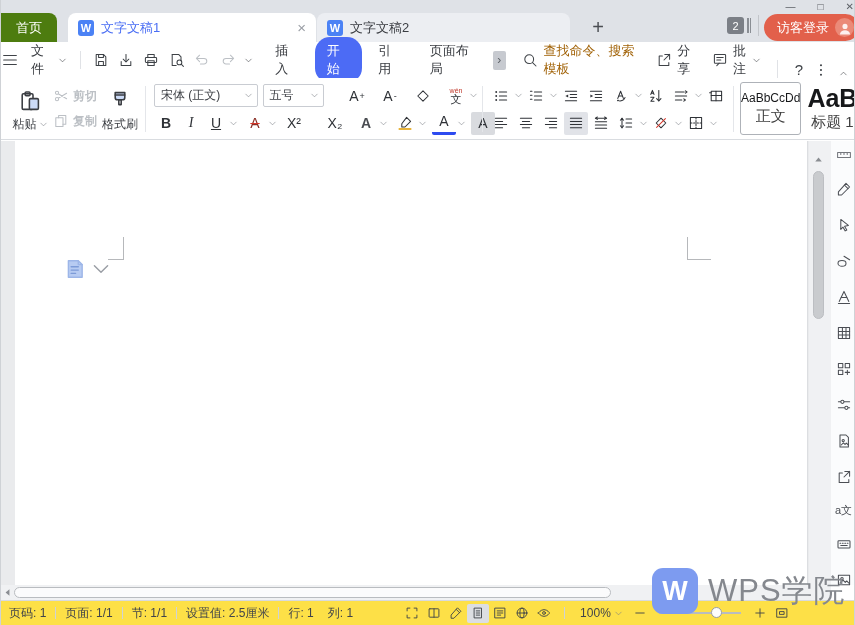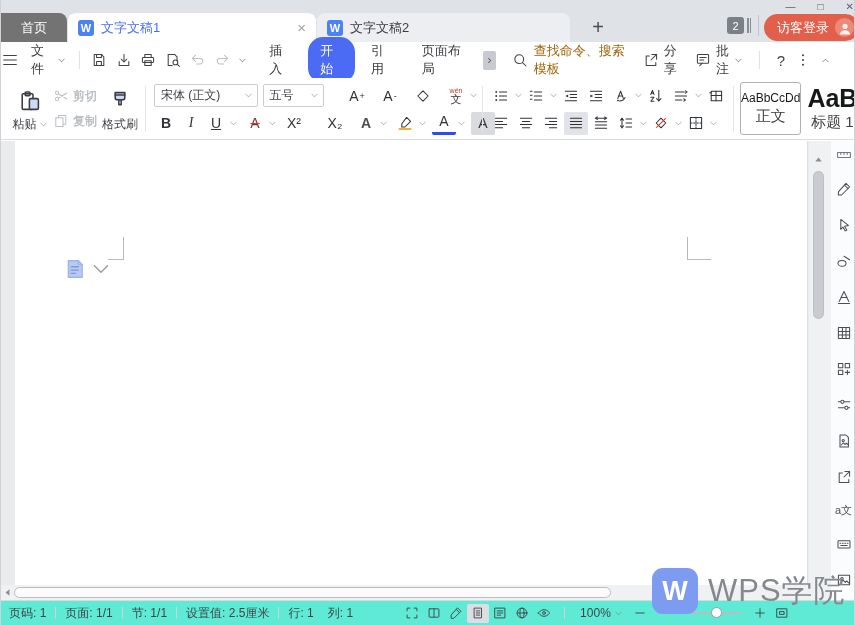--- a/index.html
+++ b/index.html
@@ -14,21 +14,21 @@
   .ic24 svg { width:24px; height:24px; }
   .chev { color:#7a7e85; } .chev svg { width:9px; height:9px; }
 
   
   .tabbar { position:absolute; left:0; top:0; width:855px; height:42px; background:#dfe2e7; }
   .winctl { position:absolute; top:0; right:2px; height:13px; display:flex; gap:22px;
     color:#5d6167; font-size:10px; line-height:13px; }
   .winctl span { cursor:default; }
   .tab { position:absolute; top:13px; height:29px; display:flex; align-items:center;
     border-radius:8px 8px 0 0; font-size:13px; }
-  .tab-home { left:0; width:66px; justify-content:center; background:#737373; color:#fff;
+  .tab-home { left:0; width:56px; justify-content:center; background:#4d7c0f; color:#fff;
     border-radius:0 8px 0 0; }
   .tab-doc1 { left:67px; width:248px; background:#fff; color:#4a6ef4; padding:0 10px; }
   .tab-doc2 { left:316px; width:253px; background:#eceef2; color:#3a3d42; padding:0 10px; }
   .wbadge { width:16px; height:16px; border-radius:3px; background:#4b82f5; color:#fff;
     font-size:11px; font-weight:bold; display:flex; align-items:center; justify-content:center;
     margin-right:7px; flex:0 0 auto; }
   .tab-close { margin-left:auto; color:#9a9ea5; font-size:15px; }
   .newtab { position:absolute; left:583px; top:13px; width:28px; height:29px; font-size:20px;
     color:#4a4d52; display:flex; align-items:center; justify-content:center; }
   .winbadge { position:absolute; left:726px; top:17px; width:17px; height:17px; background:#7b7f86;
@@ -47,21 +47,21 @@
   .menubar .icon { color:#3e4247; }
   .mb-file { display:flex; align-items:center; gap:5px; padding:0 6px 0 12px; }
   .vdiv { width:1px; height:18px; background:#e0e2e6; margin:0 7px; }
   .qbtn { width:28px; height:26px; }
   .gray { color:#bcc0c5 !important;font-weight:bold; }
   .rtab { padding:5px 12px; border-radius:15px; margin:0 2px; }
   .rtab.active { background:#4c6bf5; color:#fff; }
   .overflow-btn { width:14px; height:19px; background:#c7cad0; color:#5d6167; border-radius:2px;
     font-size:12px; display:flex; align-items:center; justify-content:center; margin-left:2px; }
   .searchbox { display:flex; align-items:center; gap:6px; margin-left:16px; color:#a16207; }
-  .mb-right { display:flex; align-items:center; margin-left:auto; padding-right:20px; }
+  .mb-right { display:flex; align-items:flex-end; margin-left:auto; padding-right:2px; }
   .mb-act { display:flex; align-items:center; gap:5px; padding:0 9px; }
   .qmark { font-size:15px; color:#3e4247; padding:0 10px; }
 
   
   .ribbon { position:absolute; left:0; top:78px; width:855px; height:62px; background:#fff;
     border-bottom:1px solid #d9dce0; display:flex; color:#3a3d42; }
   .gdiv { width:1px; height:46px; background:#e4e6ea; margin-top:8px; flex:0 0 1px; }
   .grp { display:flex; }
   .bigbtn { width:46px; display:flex; flex-direction:column; align-items:center;
     justify-content:center; gap:3px; font-size:12px; padding-top:4px; }
@@ -118,21 +118,21 @@
   .rail .icon svg { width:16px; height:16px; }
   .rail .ruler-ic { color:#74777d; margin-bottom:18px; }
   .txticon { font-size:11px; color:#4b4e54; margin-bottom:20px; line-height:1; }
 
   
   .hscroll { position:absolute; left:0; top:585px; width:830px; height:15px; background:#f0f1f3; }
   .hleft { position:absolute; left:0; top:1px; color:#8a8d92; }
   .hleft svg { width:13px; height:13px; }
   .hthumb { position:absolute; left:13px; top:2px; width:597px; height:11px; background:#fbfbfc;
     border:1px solid #b9bcc0; border-radius:6px; }
-  .statusbar { position:absolute; left:0; top:600px; width:855px; height:25px; background:#5eead4;
+  .statusbar { position:absolute; left:0; top:600px; width:855px; height:25px; background:#fde047;
     border-top:1px solid #d8dade; display:flex; align-items:center; font-size:12px; color:#41444a;
     padding-left:8px; }
   .sdiv { width:1px; height:12px; background:#cfd2d6; margin:0 9px; }
   .sgap { width:14px; }
   .sbtn { width:22px; height:19px; border-radius:2px; color:#3e4247; }
   .sbtn svg { width:14px; height:14px; }
   .sbtn.active { background:#dcdee2; }
   .zoomlbl { display:flex; align-items:center; gap:3px; margin:0 6px; }
   .slider { width:82px; height:2px; background:#b9bcc1; position:relative; margin:0 8px; }
   .knob { position:absolute; left:52px; top:-5px; width:11px; height:11px; border-radius:50%;

